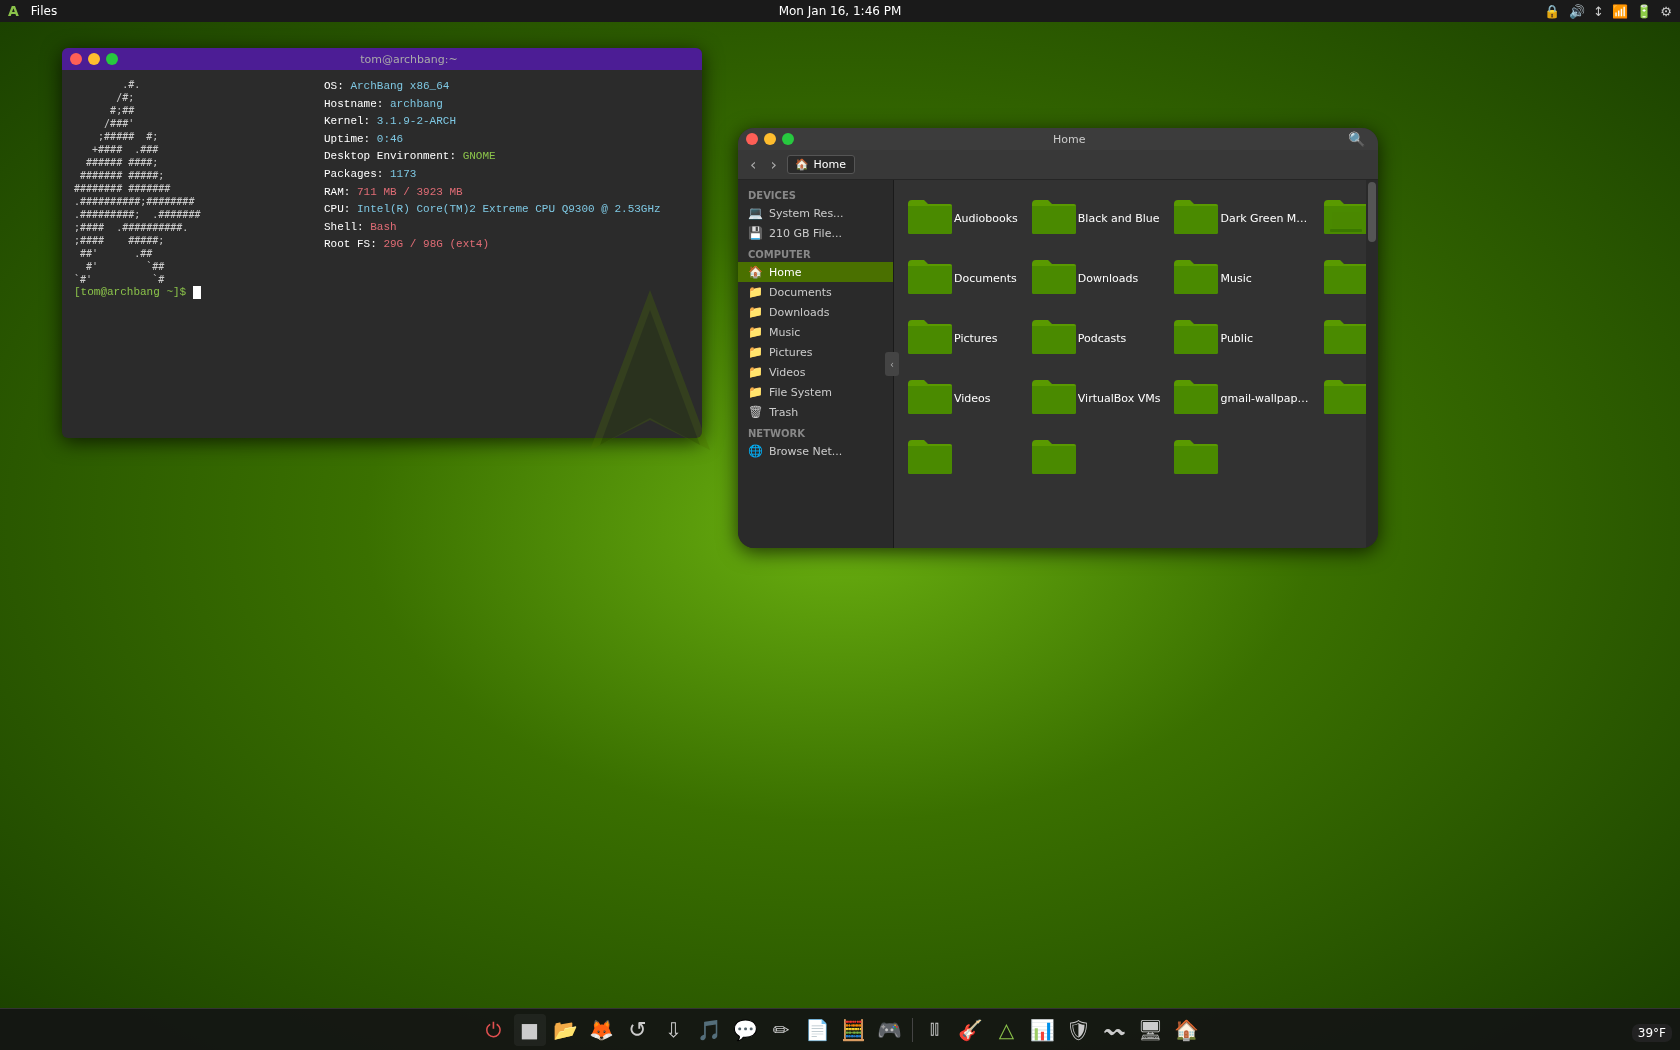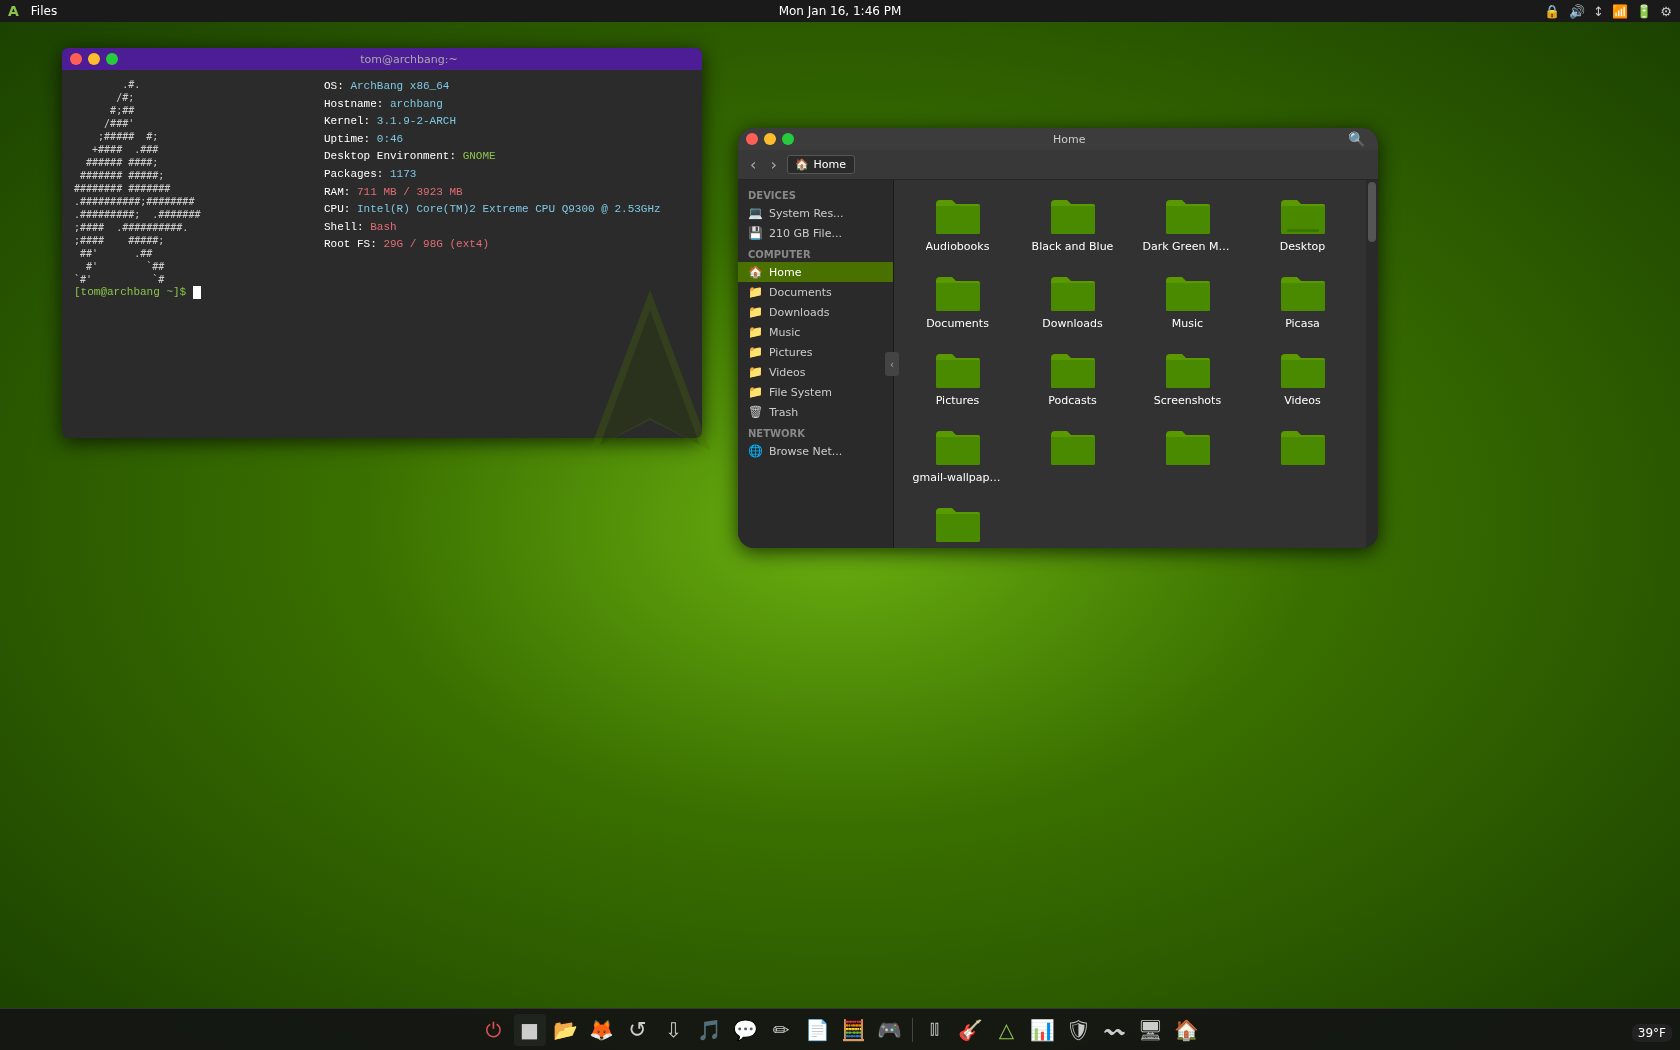--- a/index.html
+++ b/index.html
@@ -239,21 +239,21 @@
       overflow-y: auto;
       padding: 8px;
     }
     .fm-grid {
       display: grid;
       grid-template-columns: repeat(4, 1fr);
       gap: 4px;
     }
     .fm-item {
       display: flex;
-      flex-direction: column;
+      flex-direction: row;
       align-items: center;
       padding: 8px 4px;
       border-radius: 4px;
       cursor: pointer;
       text-align: center;
     }
     .fm-folder-icon {
       width: 48px;
       height: 40px;
       position: relative;
@@ -573,20 +573,29 @@
         <div class="fm-item">
           <div class="fm-folder-icon">
             <svg viewBox="0 0 48 40">
                 <path class="folder-svg" d="M2,8 Q2,4 6,4 L18,4 L22,8 L44,8 Q46,8 46,10 L46,36 Q46,38 44,38 L4,38 Q2,38 2,36 Z"></path>
                 <path class="folder-svg-dark" d="M2,10 L46,10 L46,36 Q46,38 44,38 L4,38 Q2,38 2,36 Z"></path>
               </svg>
           </div>
           <span class="fm-item-label">Podcasts</span>
         </div>
 
+        <div class="fm-item">
+          <div class="fm-folder-icon">
+            <svg viewBox="0 0 48 40">
+                <path class="folder-svg" d="M2,8 Q2,4 6,4 L18,4 L22,8 L44,8 Q46,8 46,10 L46,36 Q46,38 44,38 L4,38 Q2,38 2,36 Z"></path>
+                <path class="folder-svg-dark" d="M2,10 L46,10 L46,36 Q46,38 44,38 L4,38 Q2,38 2,36 Z"></path>
+              </svg>
+          </div>
+          <span class="fm-item-label">Public</span>
+        </div>
 
         <div class="fm-item">
           <div class="fm-folder-icon">
             <svg viewBox="0 0 48 40">
                 <path class="folder-svg" d="M2,8 Q2,4 6,4 L18,4 L22,8 L44,8 Q46,8 46,10 L46,36 Q46,38 44,38 L4,38 Q2,38 2,36 Z"></path>
                 <path class="folder-svg-dark" d="M2,10 L46,10 L46,36 Q46,38 44,38 L4,38 Q2,38 2,36 Z"></path>
               </svg>
           </div>
           <span class="fm-item-label">Screenshots</span>
         </div>
@@ -595,20 +604,29 @@
         <div class="fm-item">
           <div class="fm-folder-icon">
             <svg viewBox="0 0 48 40">
                 <path class="folder-svg" d="M2,8 Q2,4 6,4 L18,4 L22,8 L44,8 Q46,8 46,10 L46,36 Q46,38 44,38 L4,38 Q2,38 2,36 Z"></path>
                 <path class="folder-svg-dark" d="M2,10 L46,10 L46,36 Q46,38 44,38 L4,38 Q2,38 2,36 Z"></path>
               </svg>
           </div>
           <span class="fm-item-label">Videos</span>
         </div>
 
+        <div class="fm-item">
+          <div class="fm-folder-icon">
+            <svg viewBox="0 0 48 40">
+                <path class="folder-svg" d="M2,8 Q2,4 6,4 L18,4 L22,8 L44,8 Q46,8 46,10 L46,36 Q46,38 44,38 L4,38 Q2,38 2,36 Z"></path>
+                <path class="folder-svg-dark" d="M2,10 L46,10 L46,36 Q46,38 44,38 L4,38 Q2,38 2,36 Z"></path>
+              </svg>
+          </div>
+          <span class="fm-item-label">VirtualBox VMs</span>
+        </div>
 
         <div class="fm-item">
           <div class="fm-folder-icon">
             <svg viewBox="0 0 48 40">
                 <path class="folder-svg" d="M2,8 Q2,4 6,4 L18,4 L22,8 L44,8 Q46,8 46,10 L46,36 Q46,38 44,38 L4,38 Q2,38 2,36 Z"></path>
                 <path class="folder-svg-dark" d="M2,10 L46,10 L46,36 Q46,38 44,38 L4,38 Q2,38 2,36 Z"></path>
               </svg>
           </div>
           <span class="fm-item-label">gmail-wallpapers</span>
         </div>

